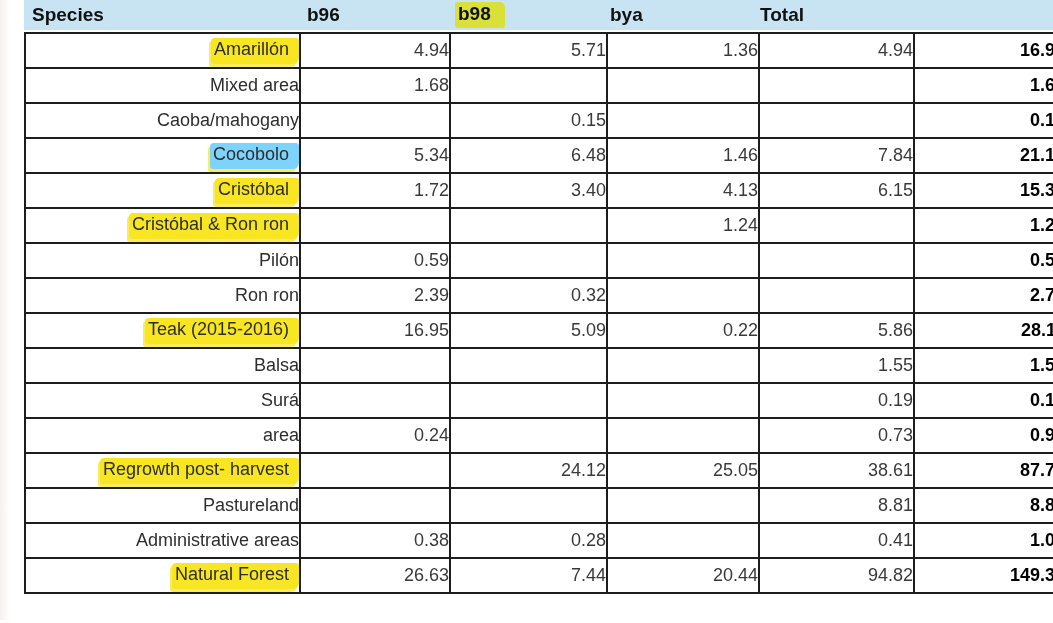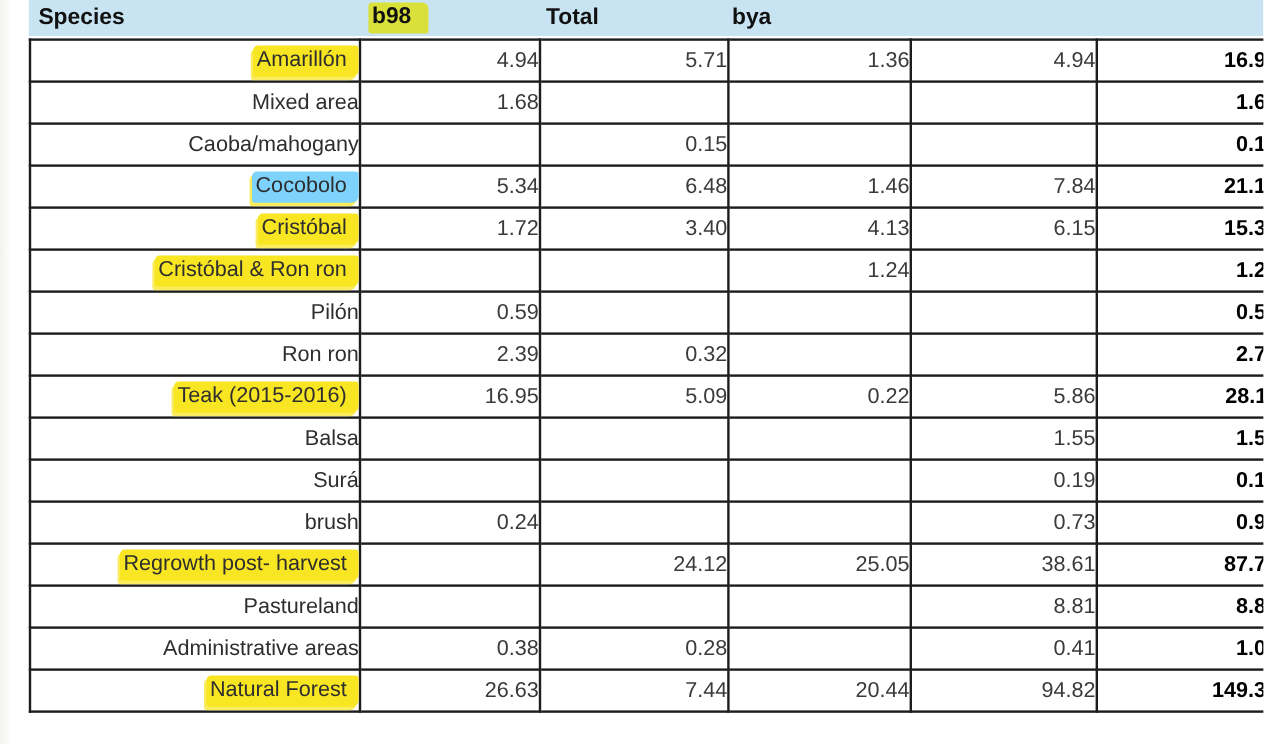--- a/index.html
+++ b/index.html
@@ -61,23 +61,24 @@
     box-shadow:-2px 3px 0 0 rgba(248,230,40,0.75);
   }
 </style>
 </head>
 <body>
 
 <div id="page">
   <div id="scan-edge"></div>
   <div id="header-row" style="background: rgb(200, 228, 242);">
       <div class="hcell first">Species</div>
+      <div class="hcell">b96</div>
       <div class="hcell"><span class="hl-head" style="background: rgb(217, 224, 58);">b98</span></div>
+      <div class="hcell">bya</div>
       <div class="hcell">Total</div>
-      <div class="hcell">bya</div>
     </div>
   <table id="body-table">
     <tbody id="body-rows">
         <tr>
           <td class="species" style="width: 273px;"><span class="hl" style="background: rgb(248, 230, 34);">Amarillón</span></td>
           <td class="num" style="width: 148px;">4.94</td>
           <td class="num" style="width: 155px;">5.71</td>
           <td class="num" style="width: 150px;">1.36</td>
           <td class="num" style="width: 153px;">4.94</td>
           <td class="total" style="width: 150px;">16.95</td>
@@ -156,21 +157,21 @@
         </tr>
         <tr>
           <td class="species" style="width: 273px;">Surá</td>
           <td class="num" style="width: 148px;"></td>
           <td class="num" style="width: 155px;"></td>
           <td class="num" style="width: 150px;"></td>
           <td class="num" style="width: 153px;">0.19</td>
           <td class="total" style="width: 150px;">0.19</td>
         </tr>
         <tr>
-          <td class="species" style="width: 273px;">brush</td>
+          <td class="species" style="width: 273px;">area</td>
           <td class="num" style="width: 148px;">0.24</td>
           <td class="num" style="width: 155px;"></td>
           <td class="num" style="width: 150px;"></td>
           <td class="num" style="width: 153px;">0.73</td>
           <td class="total" style="width: 150px;">0.97</td>
         </tr>
         <tr>
           <td class="species" style="width: 273px;"><span class="hl" style="background: rgb(248, 230, 34);">Regrowth post- harvest</span></td>
           <td class="num" style="width: 148px;"></td>
           <td class="num" style="width: 155px;">24.12</td>

